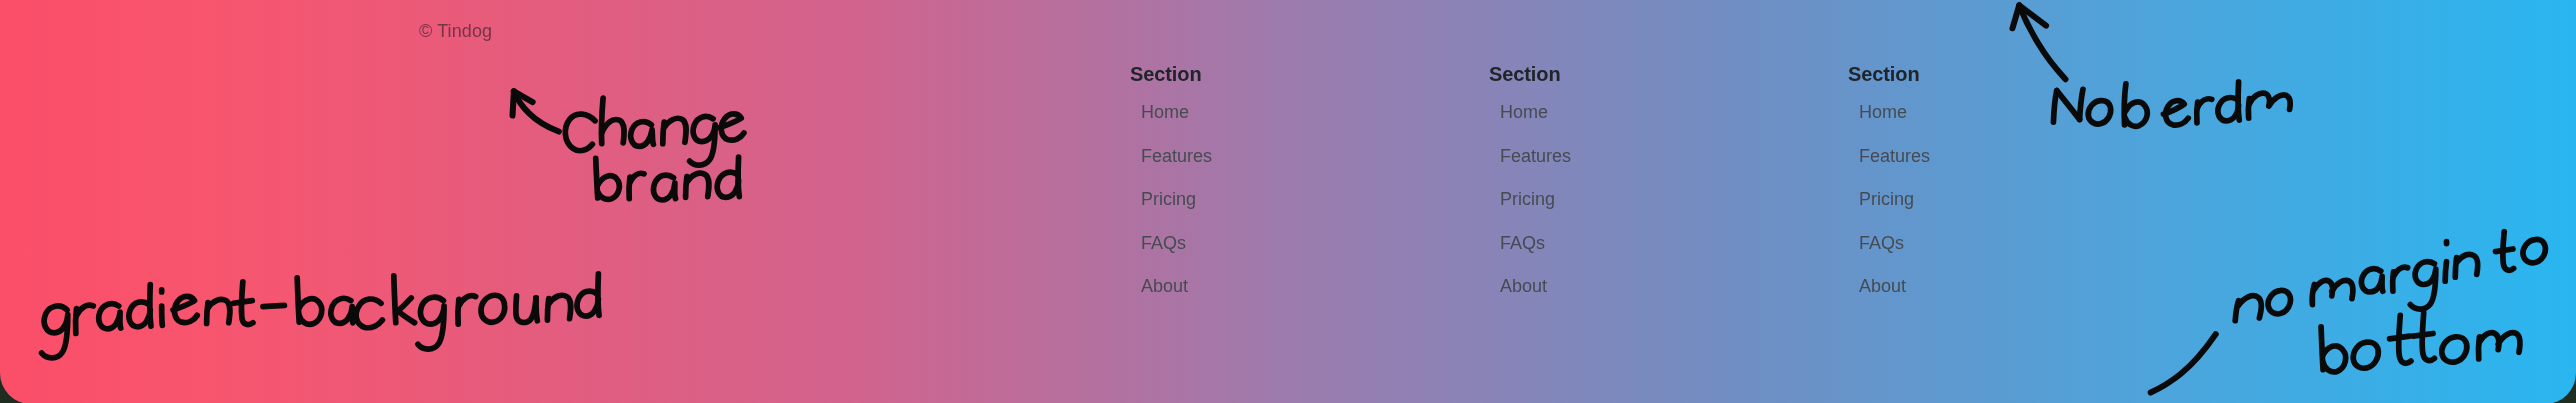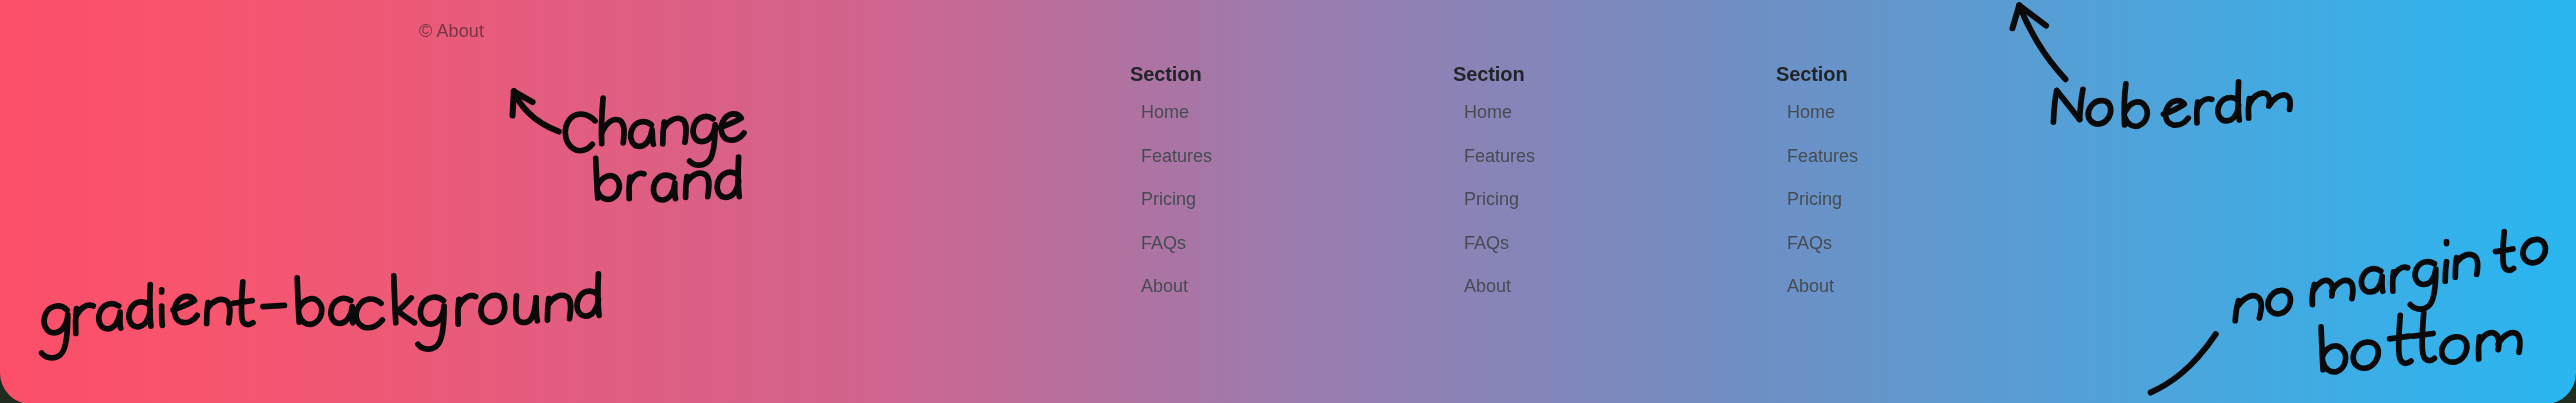--- a/index.html
+++ b/index.html
@@ -49,21 +49,21 @@
     letter-spacing: 0.1px;
   }
 
   
   #footer-columns {
     position: absolute;
     left: 1130px;
     top: 64px;
     display: flex;
     flex-direction: row;
-    gap: 65px;
+    gap: 101px;
   }
   .footer-col {
     width: 258px;
   }
   .col-heading {
     font-size: 20px;
     font-weight: bold;
     color: #212529;
     line-height: 1;
     margin: 0 0 19px 0;
@@ -118,21 +118,21 @@
   }
 </style>
 </head>
 <body>
 
 <div id="footer-root">
 
   <div id="footer-panel">
 
     <div id="brand-block">
-      <div id="copyright-text">© About</div>
+      <div id="copyright-text">© Tindog</div>
     </div>
 
     <div id="footer-columns">
 
       <div class="footer-col">
         <div class="col-heading">Section</div>
         <ul class="col-list">
           <li><a class="col-link" href="#">Home</a></li>
           <li><a class="col-link" href="#">Features</a></li>
           <li><a class="col-link" href="#">Pricing</a></li>

